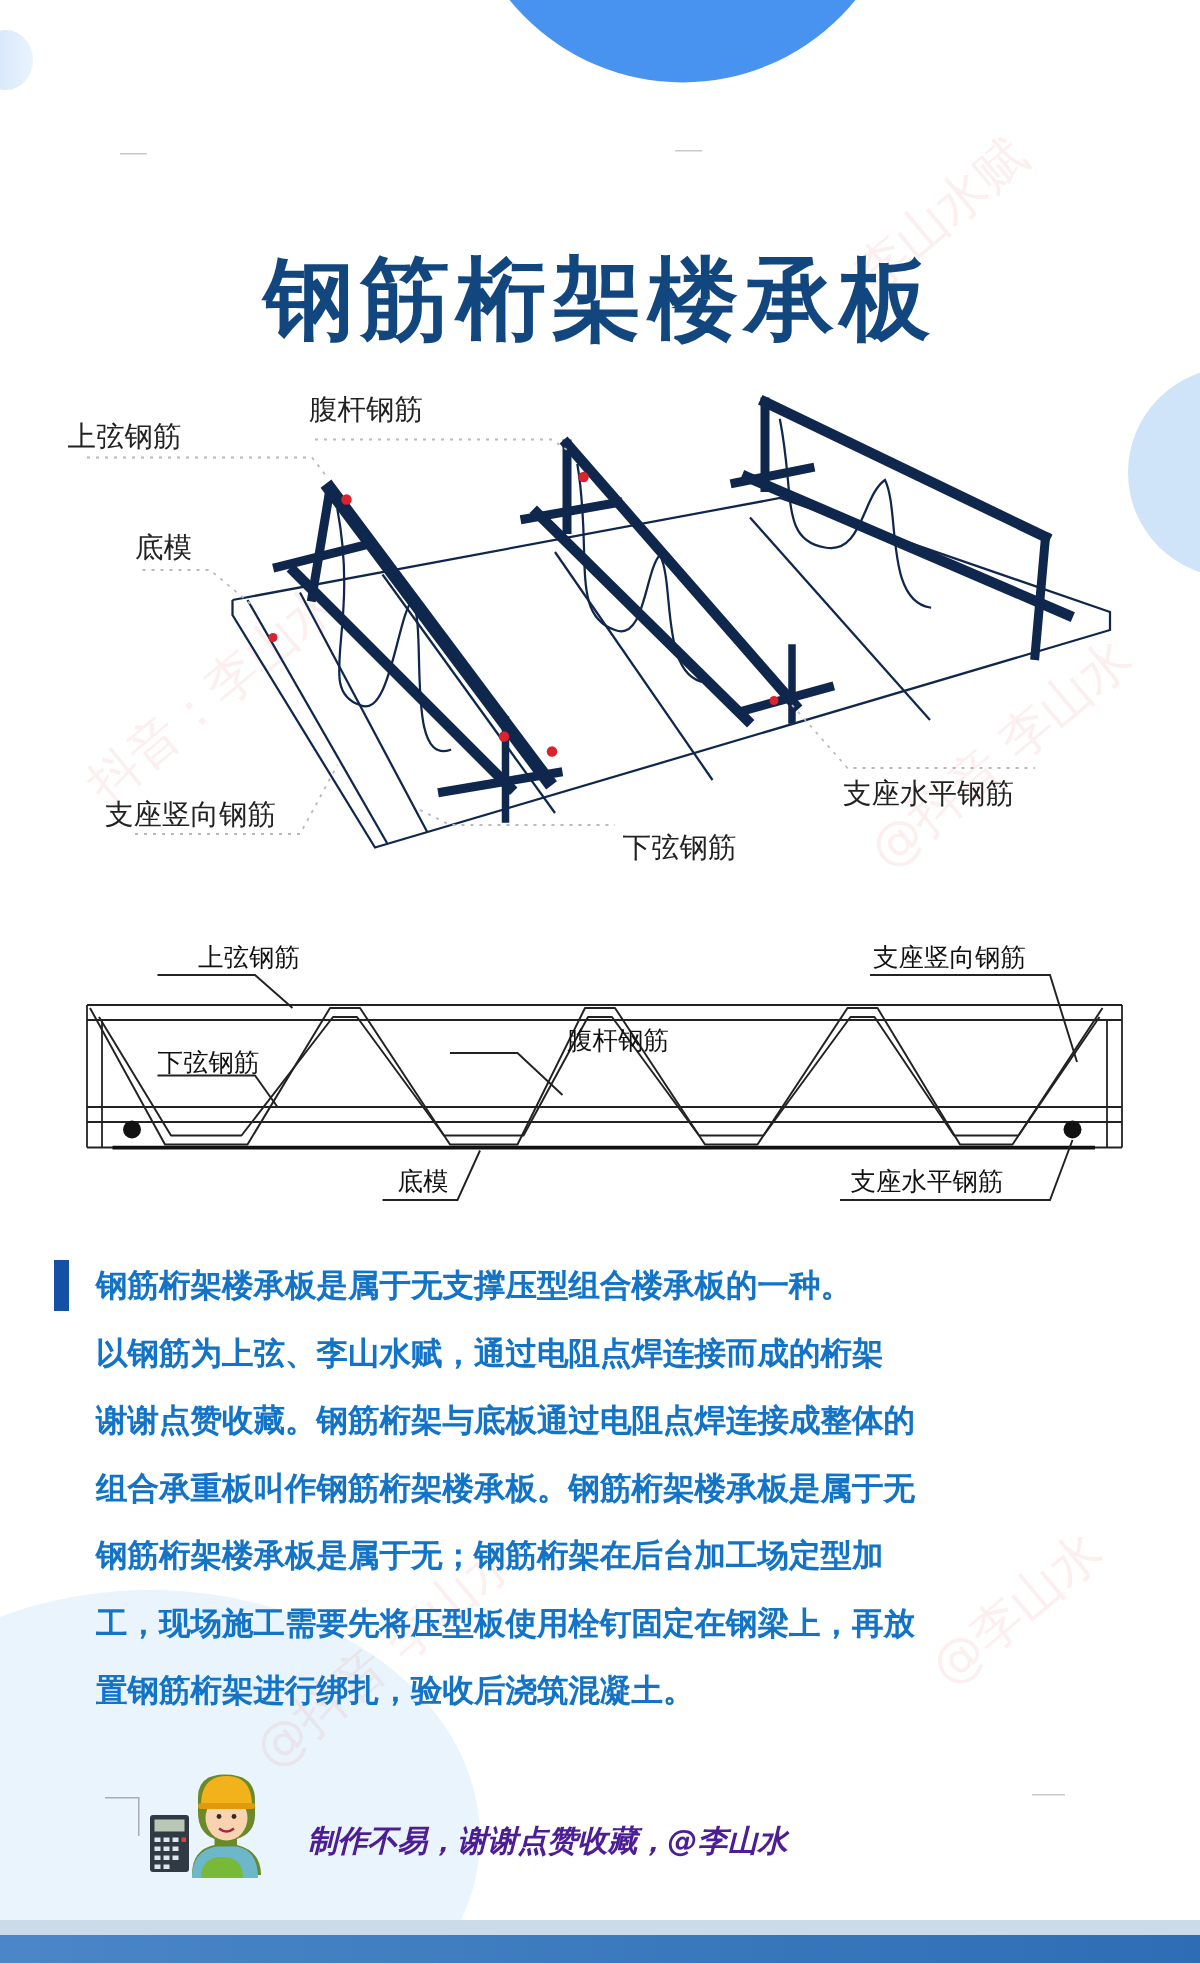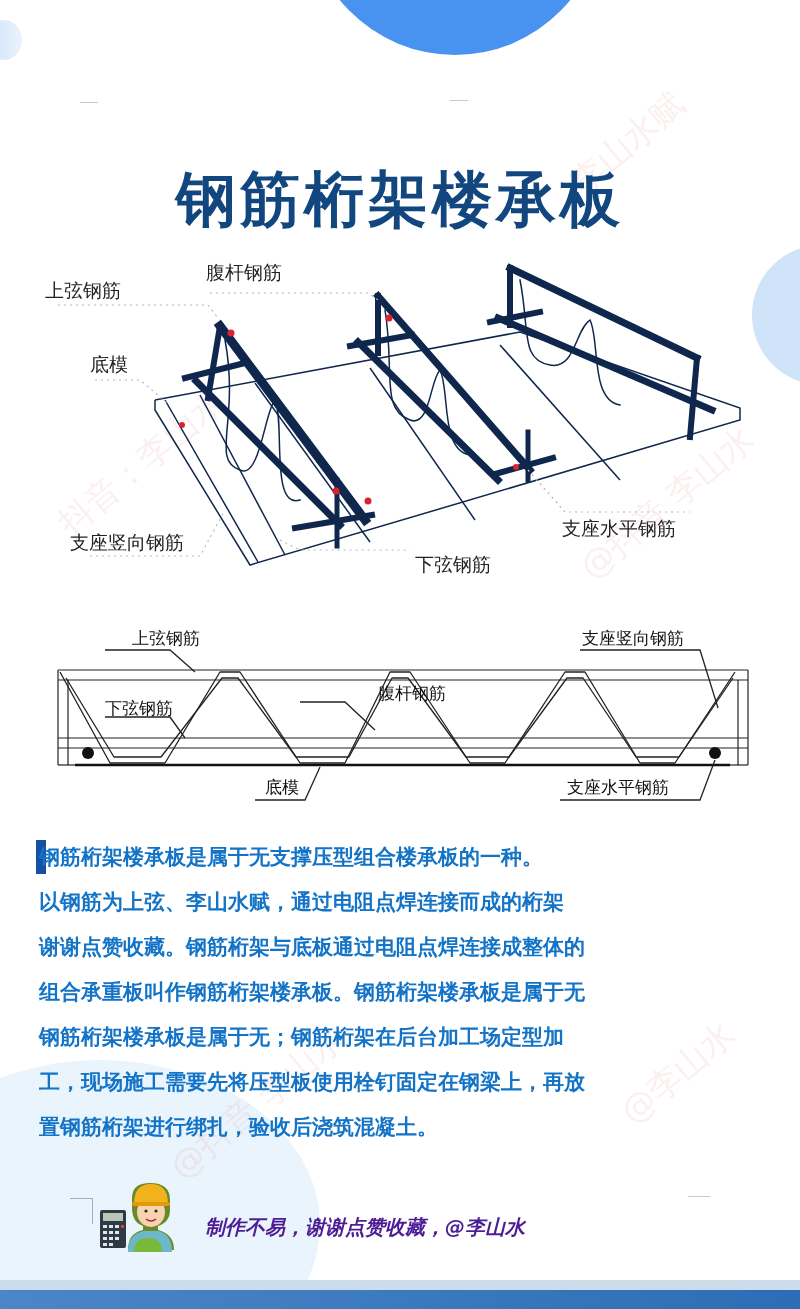--- a/index.html
+++ b/index.html
@@ -7,21 +7,21 @@
          font-family:"DejaVu Sans","Liberation Sans",sans-serif; }
   .bg-circle-top { position:absolute; left:305px; top:-250px; width:300px; height:305px; border-radius:50%; background:#4893ef; }
   .bg-circle-left { position:absolute; left:-14px; top:20px; width:36px; height:40px; border-radius:50%; background:linear-gradient(90deg,#cfe3f8,#e9f3fd); }
   .bg-circle-right { position:absolute; left:752px; top:245px; width:140px; height:140px; border-radius:50%; background:#cfe4f8; }
   .bg-blob-bottom { position:absolute; left:-120px; top:1060px; width:440px; height:330px; border-radius:50%; background:#eaf4fc; }
   .tick { position:absolute; height:1px; background:#c9c9c9; }
   .title { position:absolute; left:0; width:800px; top:160px; text-align:center; font-size:60px; font-weight:bold; color:#12467f; letter-spacing:4px; }
   .diagram { position:absolute; left:0; top:0; }
   .lbl { position:absolute; font-size:19px; color:#222; white-space:nowrap; }
   .lbl2 { position:absolute; font-size:17px; color:#111; white-space:nowrap; }
-  .para { position:absolute; left:39px; top:835px; width:700px; font-size:21px; font-weight:bold; color:#1273c7; line-height:45px; }
+  .para { position:absolute; left:64px; top:835px; width:700px; font-size:21px; font-weight:bold; color:#1273c7; line-height:45px; }
   .para p { margin:0; }
   .para-bar { position:absolute; left:36px; top:840px; width:10px; height:34px; background:#1450a3; }
   .footer-text { position:absolute; left:205px; top:1214px; font-size:20px; font-style:italic; font-weight:bold; color:#4c1d95; }
   .bottom-band-light { position:absolute; left:0; top:1280px; width:800px; height:10px; background:#cbdbea; }
   .bottom-band { position:absolute; left:0; top:1290px; width:800px; height:19px; background:linear-gradient(90deg,#4a86c8,#2e6db5); }
   .watermark { position:absolute; font-size:34px; color:rgba(230,120,120,0.12); transform:rotate(-40deg); white-space:nowrap; pointer-events:none; }
 </style>
 </head>
 <body>
 

